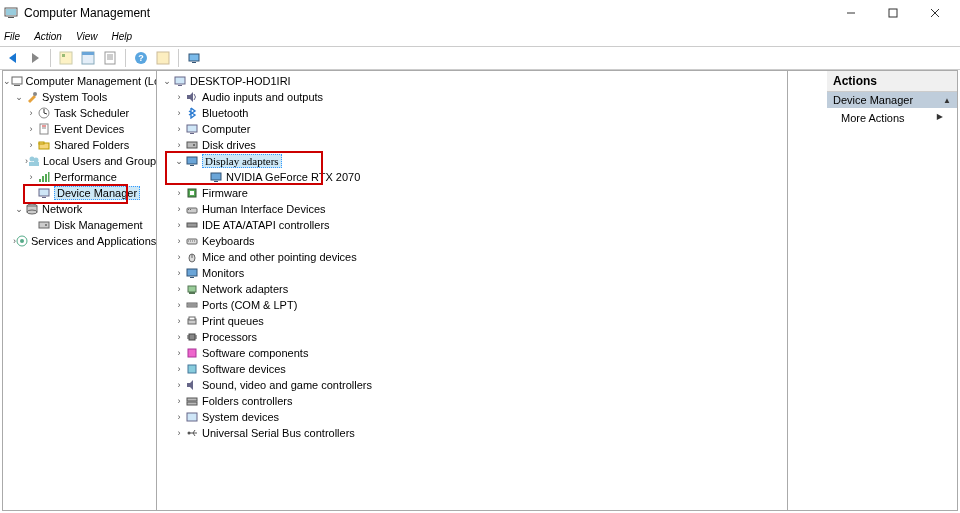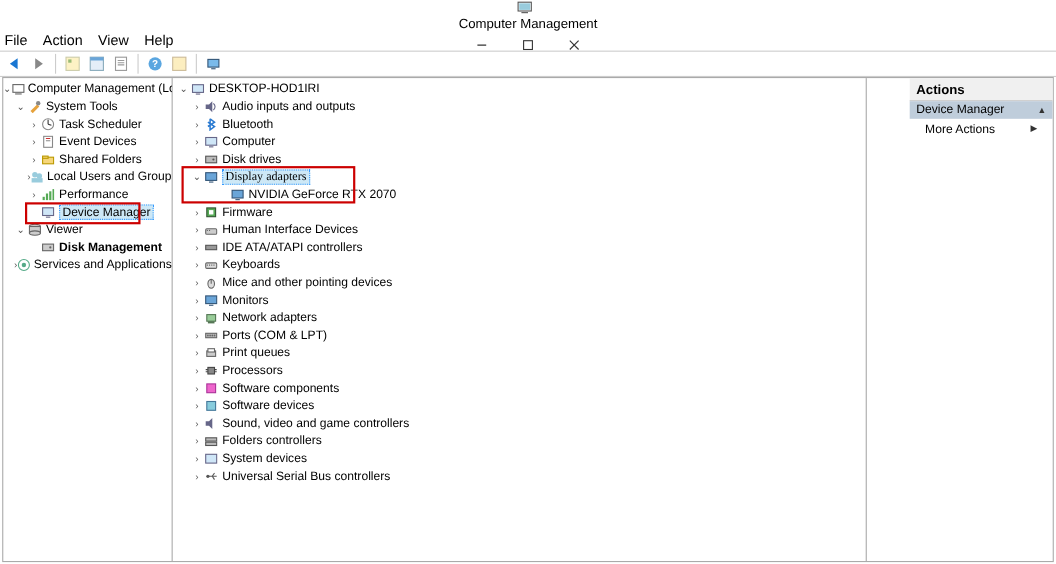--- a/index.html
+++ b/index.html
@@ -13,38 +13,37 @@
   overflow: hidden;
   display: flex;
   flex-direction: column;
 }
 .titlebar {
   height: 26px;
   display: flex;
   align-items: center;
   padding: 0 4px;
   background: #fff;
-  flex-direction: column;
 }
 .titlebar .app-icon {
   width: 14px; height: 14px; margin-right: 6px;
 }
 .titlebar .title { flex: 1; font-size: 12px; }
 .win-controls { display: flex; }
 .win-controls div {
   width: 42px; height: 26px; display: flex; align-items: center; justify-content: center;
   font-size: 10px; color: #333;
 }
 .menubar {
   height: 20px;
   display: flex;
   align-items: center;
   padding: 0 4px;
 }
-.menubar span { margin-right: 14px; font-size: 13px; }
+.menubar span { margin-right: 14px; font-size: 10px; font-style: italic; }
 .toolbar {
   height: 24px;
   border-top: 1px solid #ccc;
   border-bottom: 1px solid #ccc;
   display: flex;
   align-items: center;
   padding: 0 4px;
   gap: 4px;
 }
 .toolbar .tb-btn {
@@ -312,24 +311,24 @@
 
     <div class="tree-row" style="padding-left:10px;">
       <span class="tree-toggle">⌄</span>
       <span class="tree-icon">
           <svg width="12" height="12">
             <ellipse cx="6" cy="3" rx="5" ry="2" fill="#ccc" stroke="#666"></ellipse>
             <rect x="1" y="3" width="10" height="6" fill="#ccc" stroke="#666"></rect>
             <ellipse cx="6" cy="9" rx="5" ry="2" fill="#ccc" stroke="#666"></ellipse>
           </svg>
         </span>
-      <span>Viewer</span>
+      <span>Network</span>
     </div>
     <div id="left-storage">
-        <div class="tree-row" style="padding-left: 22px; font-weight: bold;">
+        <div class="tree-row" style="padding-left: 22px;">
           <span class="tree-toggle"></span>
           <span class="tree-icon">
             <svg width="12" height="12">
               <rect x="1" y="3" width="10" height="6" fill="#ccc" stroke="#666"></rect>
               <circle cx="8" cy="6" r="1" fill="#666"></circle>
             </svg>
           </span>
           <span>Disk Management</span>
         </div>
       </div>

